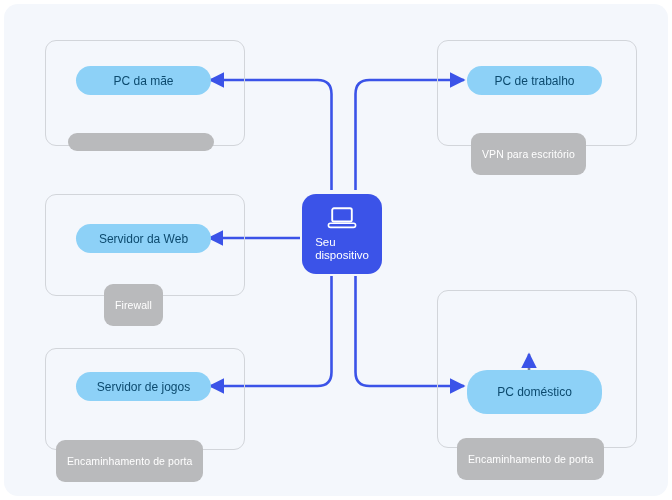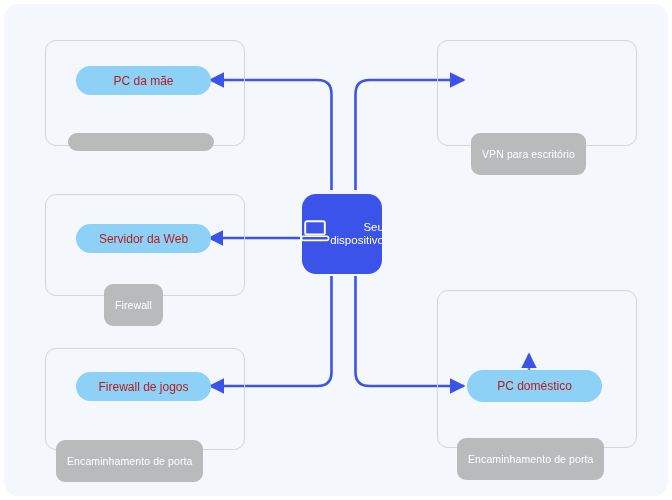--- a/index.html
+++ b/index.html
@@ -46,47 +46,47 @@
     height: 18px;
     border-radius: 9px;
     text-align: center;
     white-space: nowrap;
     padding: 12px 11px;
     letter-spacing: 0.1px;
   }
   .node {
     position: absolute;
     background: #8dd1f7;
-    color: #b91c1c;
+    color: #0c4a6e;
     border-radius: 20px;
     font-size: 12px;
     display: flex;
     align-items: center;
     justify-content: center;
     text-align: center;
     line-height: 14px;
     box-sizing: border-box;
     padding: 2px 6px;
   }
   .center-node {
     position: absolute;
     left: 298px;
     top: 190px;
     width: 80px;
     height: 80px;
     background: #3b53e8;
     border-radius: 14px;
     display: flex;
-    flex-direction: row;
+    flex-direction: column;
     align-items: center;
     justify-content: center;
     color: #ffffff;
     font-size: 11.5px;
     line-height: 13px;
-    text-align: right;
+    text-align: left;
   }
   .center-node .laptop-icon {
     margin-bottom: 7px;
     display: block;
     line-height: 0;
   }
   .center-label {
     white-space: pre-line;
   }
 </style>
@@ -116,37 +116,40 @@
   </svg>
 
   <div class="group-box" style="left:41px; top:36px; width:198px; height:104px;"></div>
   <div class="badge" style="left:64px; top:129px; width:146px; padding:0;"></div>
   <div class="node" style="left:72px; top:62px; width:135px; height:29px;">
     <span>PC da mãe</span>
   </div>
 
   <div class="group-box" style="left:433px; top:36px; width:198px; height:104px;"></div>
   <div class="badge" style="left:467px; top:129px;">VPN para escritório</div>
+  <div class="node" style="left:463px; top:62px; width:135px; height:29px;">
+    <span>PC de trabalho</span>
+  </div>
 
   <div class="group-box" style="left:41px; top:190px; width:198px; height:100px;"></div>
   <div class="badge" style="left:100px; top:280px;text-align:center;">Firewall</div>
   <div class="node" style="left:72px; top:220px; width:135px; height:29px;">
     <span>Servidor da Web</span>
   </div>
 
   <div class="group-box" style="left:433px; top:286px; width:198px; height:156px;"></div>
   <div class="badge" style="left:453px; top:434px;">Encaminhamento de porta</div>
-  <div class="node" style="left:463px; top:366px; width:135px; height:32px;">
+  <div class="node" style="left:463px; top:366px; width:135px; height:44px;">
     <span>PC doméstico</span>
   </div>
 
   <div class="group-box" style="left:41px; top:344px; width:198px; height:100px;"></div>
   <div class="badge" style="left:52px; top:436px;">Encaminhamento de porta</div>
   <div class="node" style="left:72px; top:368px; width:135px; height:29px;">
-    <span>Firewall de jogos</span>
+    <span>Servidor de jogos</span>
   </div>
 
   <div class="center-node">
     <span class="laptop-icon">
       <svg width="30" height="22" viewBox="0 0 30 22" fill="none">
         <rect x="5.2" y="1.3" width="19.6" height="13.2" rx="1.8" stroke="#ffffff" stroke-width="1.9" fill="none"></rect>
         <rect x="1.4" y="16.2" width="27.2" height="4.2" rx="2.1" stroke="#ffffff" stroke-width="1.6" fill="none"></rect>
       </svg>
     </span>
     <span class="center-label">Seu

